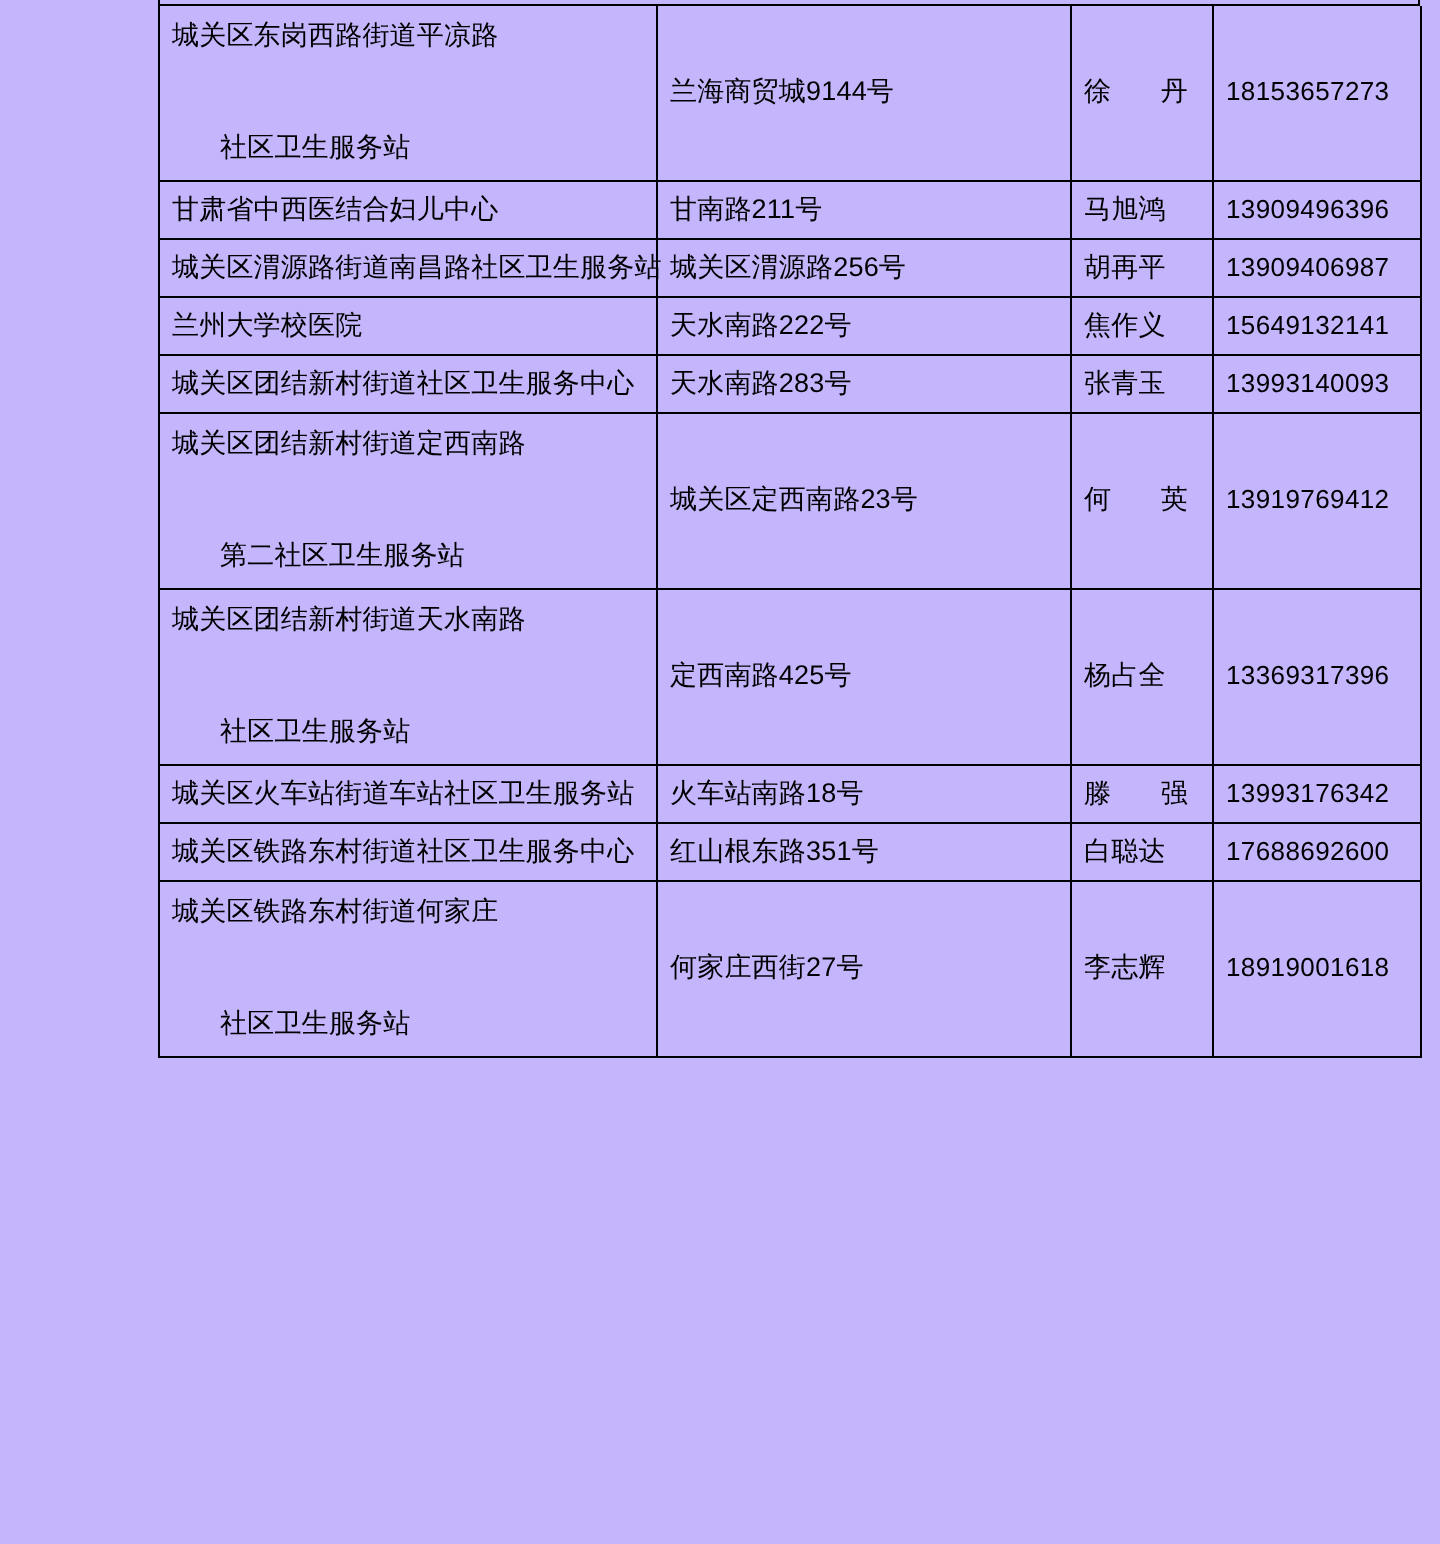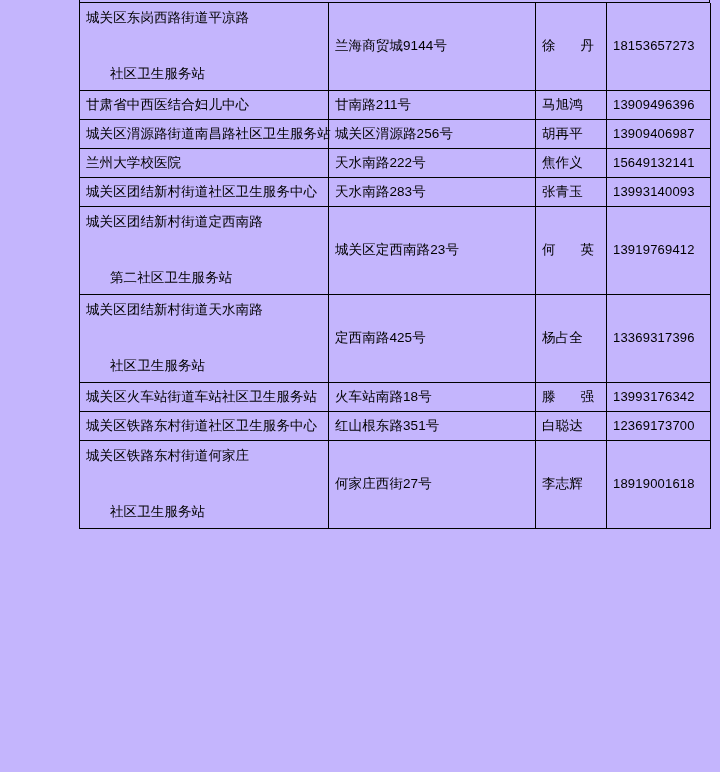--- a/index.html
+++ b/index.html
@@ -197,21 +197,21 @@
             <td><span class="cell-addr">火车站南路18号</span></td>
             <td>
               <span class="cell-contact spread2">滕  强</span>
             </td>
             <td><span class="cell-phone">13993176342</span></td>
           </tr>
           <tr class="row-short">
             <td><span class="cell-name">城关区铁路东村街道社区卫生服务中心</span></td>
             <td><span class="cell-addr">红山根东路351号</span></td>
             <td><span class="cell-contact">白聪达</span></td>
-            <td><span class="cell-phone">12369173700</span></td>
+            <td><span class="cell-phone">17688692600</span></td>
           </tr>
           <tr class="row-tall">
             <td>
               <div class="org-stack">
                 <div class="org-line1">城关区铁路东村街道何家庄</div>
                 <div class="org-line2">社区卫生服务站</div>
               </div>
             </td>
             <td><span class="cell-addr">何家庄西街27号</span></td>
             <td><span class="cell-contact">李志辉</span></td>

